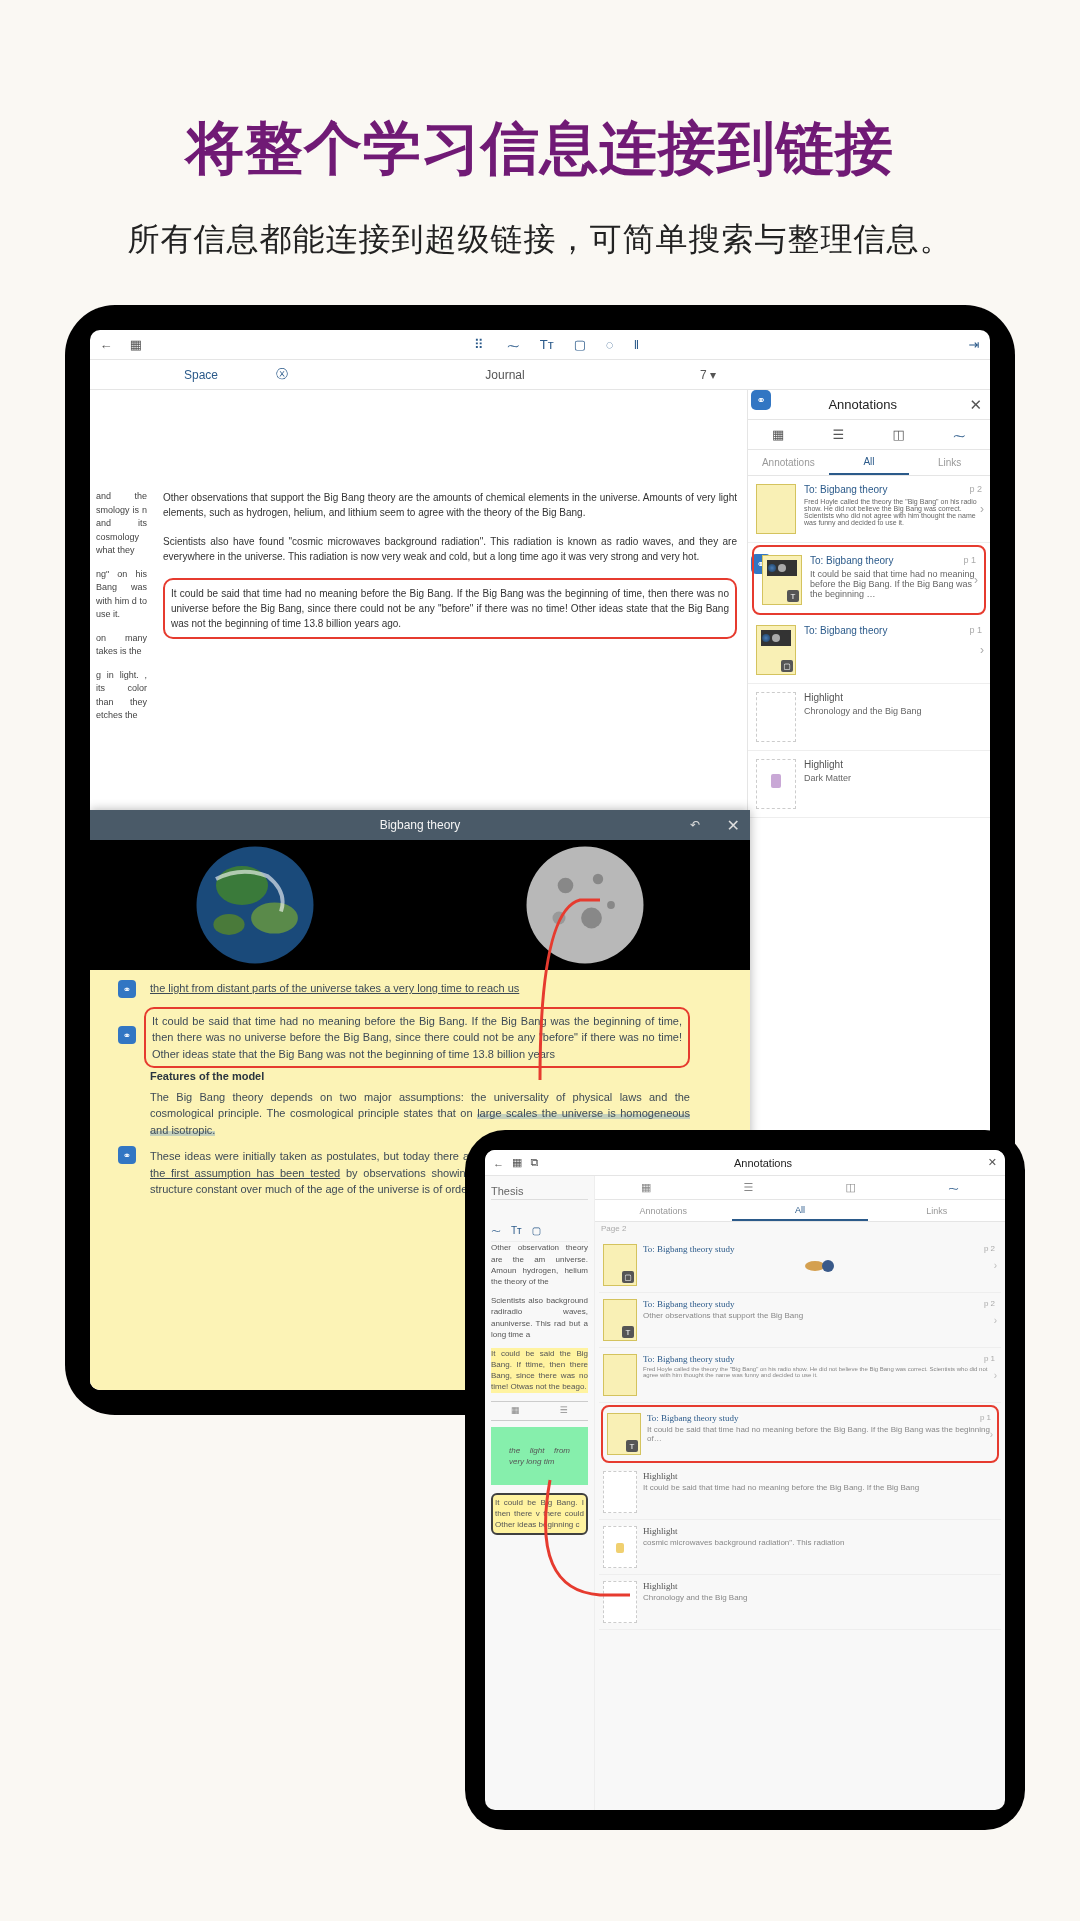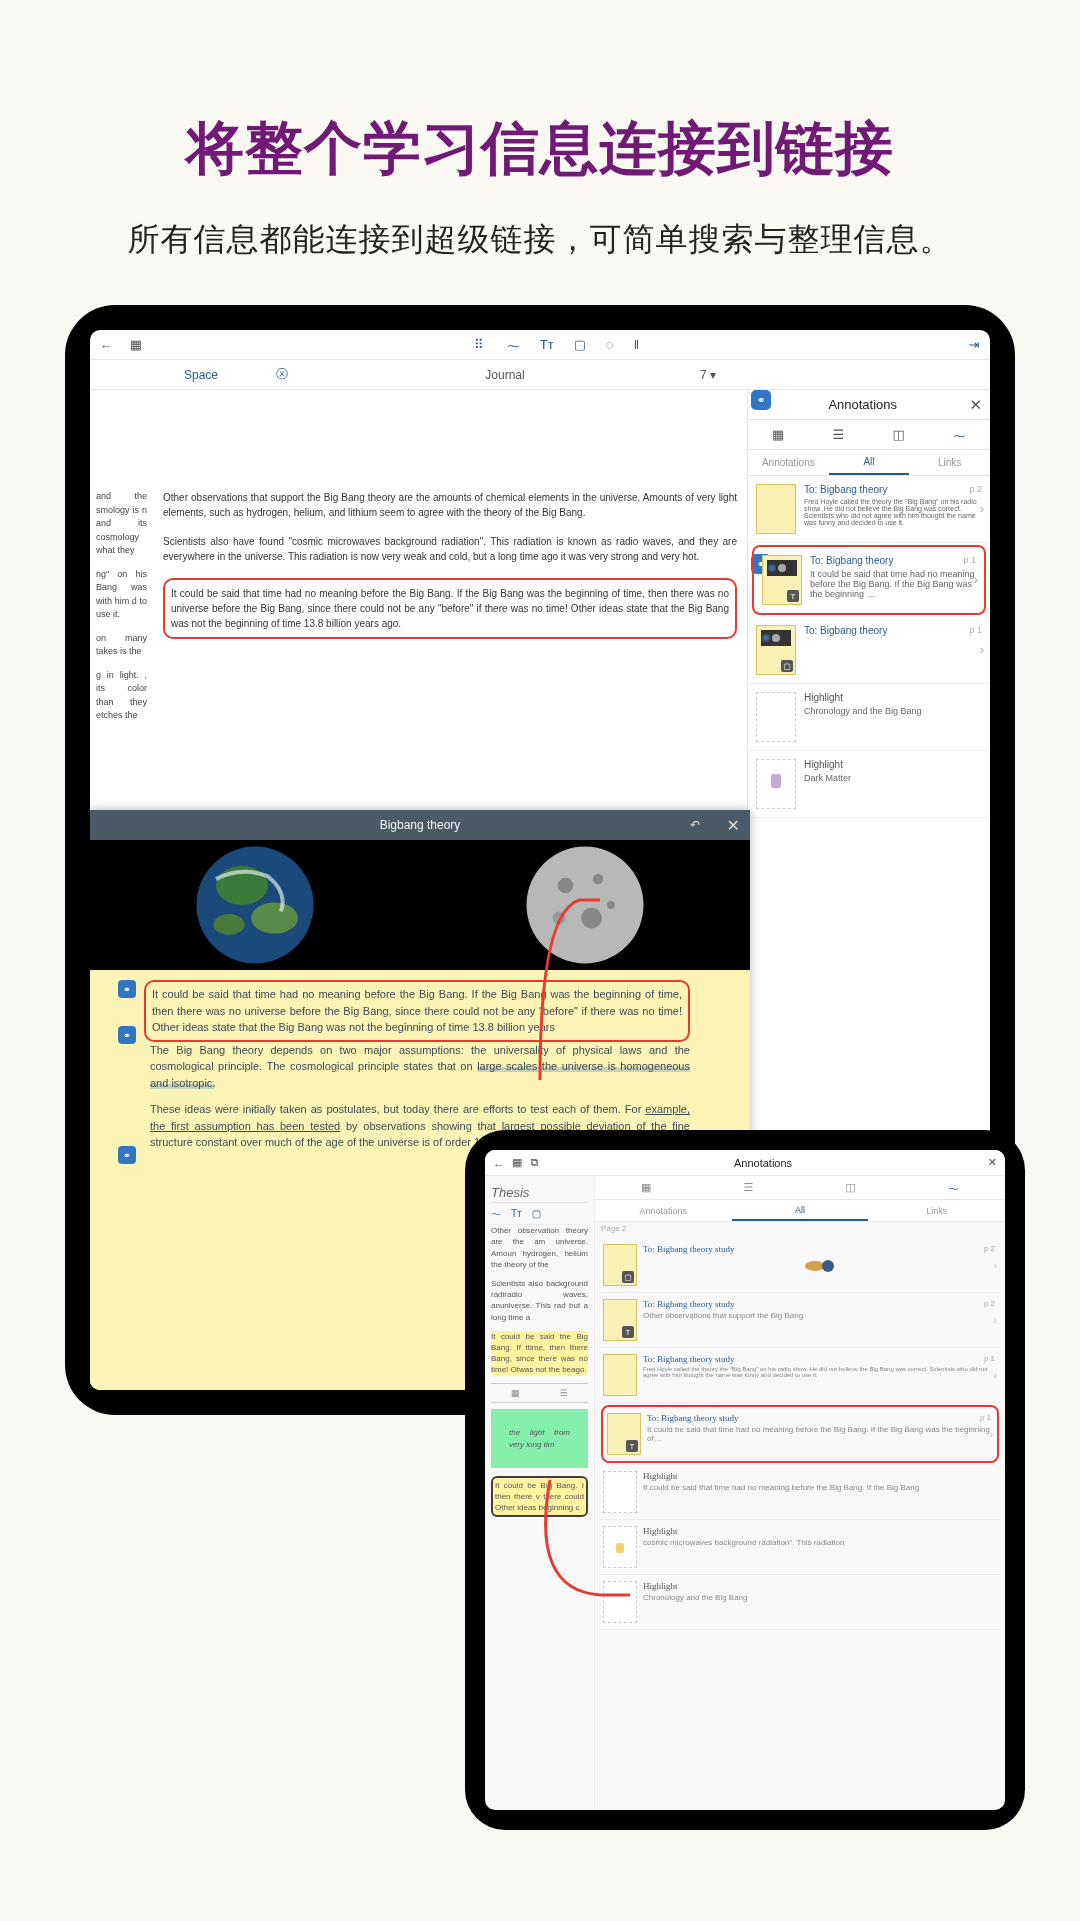--- a/index.html
+++ b/index.html
@@ -75,21 +75,21 @@
 .ph-head { position: absolute; top: 0; left: 0; right: 0; height: 26px; background: #fff; border-bottom: 1px solid #e5e5e5; display: flex; align-items: center; padding: 0 8px; font-size: 11px; z-index: 2; }
 .ph-head-title { flex: 1; text-align: center; font-weight: 500; color: #222; }
 .ph-sub { position: absolute; top: 26px; left: 110px; right: 0; height: 24px; background: #fff; border-bottom: 1px solid #e5e5e5; display: flex; align-items: center; justify-content: space-around; font-size: 11px; color: #888; z-index: 2; }
 .ph-sub span:last-child { color: #2b5a8a; }
 .ph-tabs { position: absolute; top: 50px; left: 110px; right: 0; height: 22px; background: #fff; border-bottom: 1px solid #e5e5e5; display: flex; font-size: 9px; z-index: 2; }
 .ph-page { position: absolute; top: 72px; left: 110px; font-size: 8px; color: #aaa; padding: 2px 6px; z-index: 2; }
 
 .ph-left { width: 110px; padding: 30px 6px 0 6px; font-size: 8px; color: #555; line-height: 1.4; text-align: justify; overflow: hidden; border-right: 1px solid #eee; }
 .ph-left p { margin-bottom: 8px; }
 .ph-left .hl { background: #fff3a0; }
-.ph-left-sub { padding-top: 4px; font-size: 13px; color: #666; border-bottom: 1px solid #ddd; margin-bottom: 0; font-style: italic; }
+.ph-left-sub { padding-top: 4px; font-size: 11px; color: #666; border-bottom: 1px solid #ddd; margin-bottom: 20px; }
 .ph-tool { height: 22px; display: flex; gap: 10px; align-items: center; font-size: 10px; color: #2b5a8a; border-bottom: 1px solid #eee; }
 .ph-right { flex: 1; padding: 88px 4px 0 4px; }
 .ph-ann { display: flex; gap: 6px; padding: 6px 4px; border-bottom: 1px solid #eee; position: relative; font-size: 8px; }
 .ph-ann.sel { border: 2.5px solid #e63b2f; border-radius: 8px; margin: 2px; }
 .ph-thumb { width: 34px; height: 42px; background: #f9f0b5; border: 1px solid #d4c35e; flex-shrink: 0; position: relative; }
 .ph-thumb.dash { background: #fff; border: 1px dashed #ccc; }
 .ph-txt { flex: 1; color: #888; }
 .ph-title { color: #2b5a8a; font-size: 9px; margin-bottom: 2px; font-family: Liberation Serif, serif; }
 .ph-pg { position: absolute; top: 6px; right: 6px; color: #aaa; }
 .ph-chev { position: absolute; right: 4px; top: 50%; transform: translateY(-50%); color: #bbb; font-size: 10px; }
@@ -248,25 +248,27 @@
               <circle cx="35" cy="35" r="6" fill="#888"></circle>
               <circle cx="60" cy="30" r="4" fill="#888"></circle>
               <circle cx="55" cy="60" r="8" fill="#888"></circle>
               <circle cx="30" cy="60" r="5" fill="#999"></circle>
               <circle cx="70" cy="50" r="3" fill="#888"></circle>
             </svg>
       </div>
     </div>
     <div class="ov-note">
       <span class="ov-link-icon" style="top:10px;">⚭</span>
+      <p><span class="underline">the light from distant parts of the universe takes a very long time to reach us</span></p>
       <span class="ov-link-icon" style="top:56px;">⚭</span>
       <div class="ov-sel">
         <p style="margin:0;">It could be said that time had no meaning before the Big Bang. If the Big Bang was the beginning of time, then there was no universe before the Big Bang, since there could not be any "before" if there was no time! Other ideas state that the Big Bang was not the beginning of time 13.8 billion years</p>
       </div>
       <span class="ov-link-icon" style="top:176px;">⚭</span>
+      <div class="ov-heading">Features of the model</div>
       <p><span>The Big Bang theory depends on two major assumptions: the universality of physical laws and the cosmological principle. The cosmological principle states that on </span><span class="blue-ul">large scales the universe is homogeneous and isotropic.</span></p>
       <p><span>These ideas were initially taken as postulates, but today there are efforts to test each of them. For </span><span class="underline">example, the first assumption has been tested</span><span> by observations showing that largest possible deviation of the fine structure constant over much of the age of the universe is of order 10−5.</span></p>
     </div>
   </div>
 
 </div>
 </div>
 
 <div class="phone">
 <div class="phone-screen">

